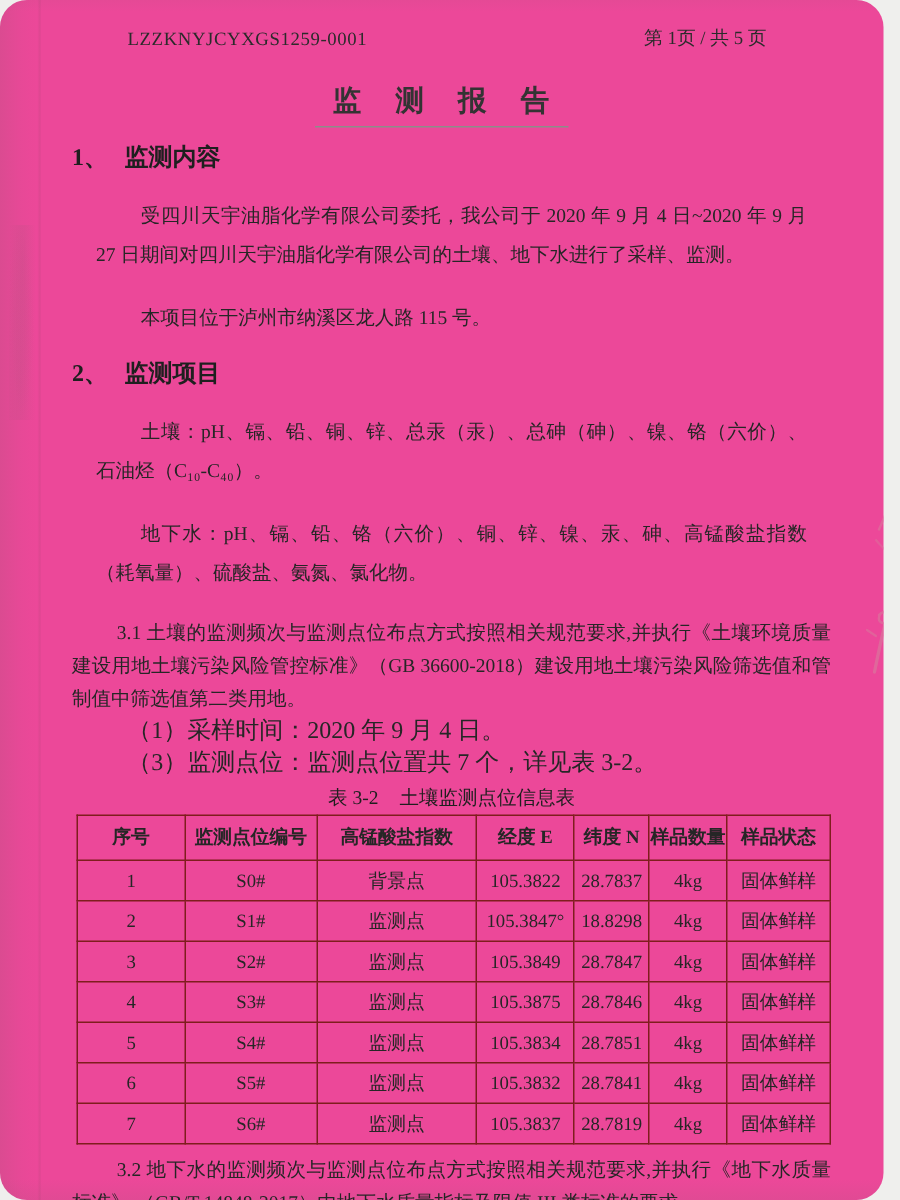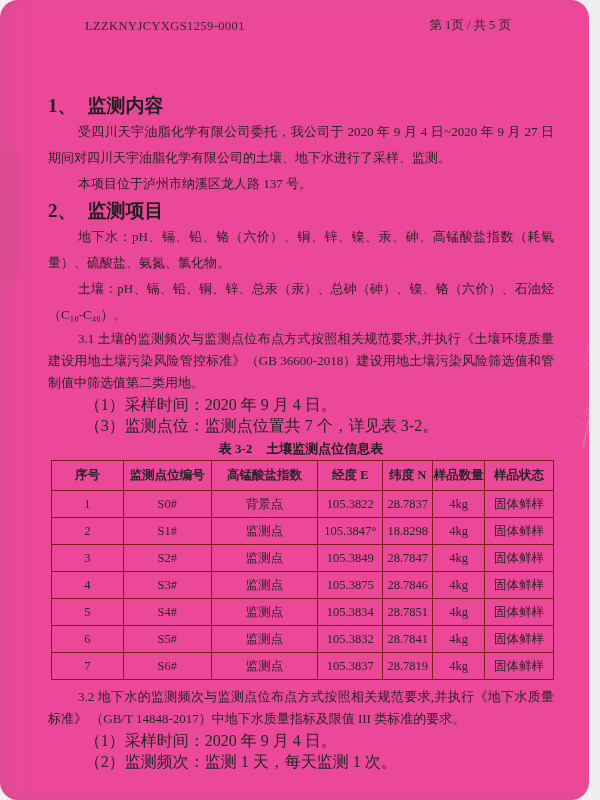--- a/index.html
+++ b/index.html
@@ -29,28 +29,28 @@
   .page-indicator{position:absolute;top:17px;right:78px;font-size:12.5px;color:#2b2b2b;}
 
   .title-wrap{position:absolute;top:54px;left:0;width:100%;text-align:center;}
   .title-wrap span{
     display:inline-block;font-size:19px;font-weight:bold;color:#333;
     letter-spacing:9px;padding:0 4px 4px 12px;border-bottom:1px solid #8d8d89;
   }
 
   .content{position:absolute;top:92px;left:48px;width:506px;}
 
-  .sec-heading{font-weight:bold;font-size:19px;color:#1f1f1f;margin:5px 0 4px 0;line-height:18px;}
+  .sec-heading{font-weight:bold;font-size:16px;color:#1f1f1f;margin:5px 0 4px 0;line-height:18px;}
   .sec-heading .num{margin-right:11px;}
 
-  .para{font-size:13px;line-height:26px;text-align:justify;text-indent:2.3em;margin:0;color:#262626;}
+  .para{font-size:13px;line-height:26px;text-align:justify;text-indent:2.3em;margin:16px;color:#262626;}
   .para-tight{font-size:13px;line-height:22px;text-align:justify;text-indent:2.3em;margin:0;color:#262626;}
   .item{font-size:16px;line-height:21px;text-indent:2.3em;margin:0;color:#262626;}
 
-  .tbl-caption{font-weight:bold;font-size:13px;text-align:center;margin:4px 0 2px 0;line-height:18px;color:#1f1f1f;}
+  .tbl-caption{font-weight:normal;font-size:13px;text-align:center;margin:4px 0 2px 0;line-height:18px;color:#1f1f1f;}
   .tbl-caption .cap-no{margin-right:14px;}
 
   table.soil{border-collapse:collapse;width:503px;margin:0 auto 0 3px;font-size:12.5px;color:#262626;}
   table.soil th,table.soil td{border:1px solid #7f1d1d;text-align:center;padding:0;}
   table.soil th{font-weight:bold;height:29px;}
   table.soil td{height:26px;font-weight:normal;}
 
   .gap6{height:6px;}
   .red-mark{position:absolute;pointer-events:none;}
 </style>
@@ -60,34 +60,37 @@
 <div class="page">
 
   <div class="edge-left"></div>
   <div class="edge-top"></div>
   <div class="edge-bottom"></div>
   <div class="smudge"></div>
 
   <div class="doc-code">LZZKNYJCYXGS1259-0001</div>
   <div class="page-indicator">第 1页 / 共 5 页</div>
 
+  <div class="title-wrap">
+    <span>监 测 报 告</span>
+  </div>
 
   <div class="content">
 
     <div class="sec-heading">
       <span class="num">1、</span><span>监测内容</span>
     </div>
     <p class="para">受四川天宇油脂化学有限公司委托，我公司于 2020 年 9 月 4 日~2020 年 9 月 27 日期间对四川天宇油脂化学有限公司的土壤、地下水进行了采样、监测。</p>
-    <p class="para">本项目位于泸州市纳溪区龙人路 137 号。</p>
+    <p class="para">本项目位于泸州市纳溪区龙人路 115 号。</p>
 
     <div class="sec-heading">
       <span class="num">2、</span><span>监测项目</span>
     </div>
+    <p class="para">土壤：pH、镉、铅、铜、锌、总汞（汞）、总砷（砷）、镍、铬（六价）、石油烃（C₁₀-C₄₀）。</p>
     <p class="para">地下水：pH、镉、铅、铬（六价）、铜、锌、镍、汞、砷、高锰酸盐指数（耗氧量）、硫酸盐、氨氮、氯化物。</p>
-    <p class="para">土壤：pH、镉、铅、铜、锌、总汞（汞）、总砷（砷）、镍、铬（六价）、石油烃（C₁₀-C₄₀）。</p>
 
     <p class="para-tight">3.1 土壤的监测频次与监测点位布点方式按照相关规范要求,并执行《土壤环境质量  建设用地土壤污染风险管控标准》（GB 36600-2018）建设用地土壤污染风险筛选值和管制值中筛选值第二类用地。</p>
     <div class="item">（1）采样时间：2020 年 9 月 4 日。</div>
     <div class="item">（3）监测点位：监测点位置共 7 个，详见表 3-2。</div>
 
     <div class="tbl-caption">
       <span class="cap-no">表 3-2</span><span>土壤监测点位信息表</span>
     </div>
 
     <table class="soil">

